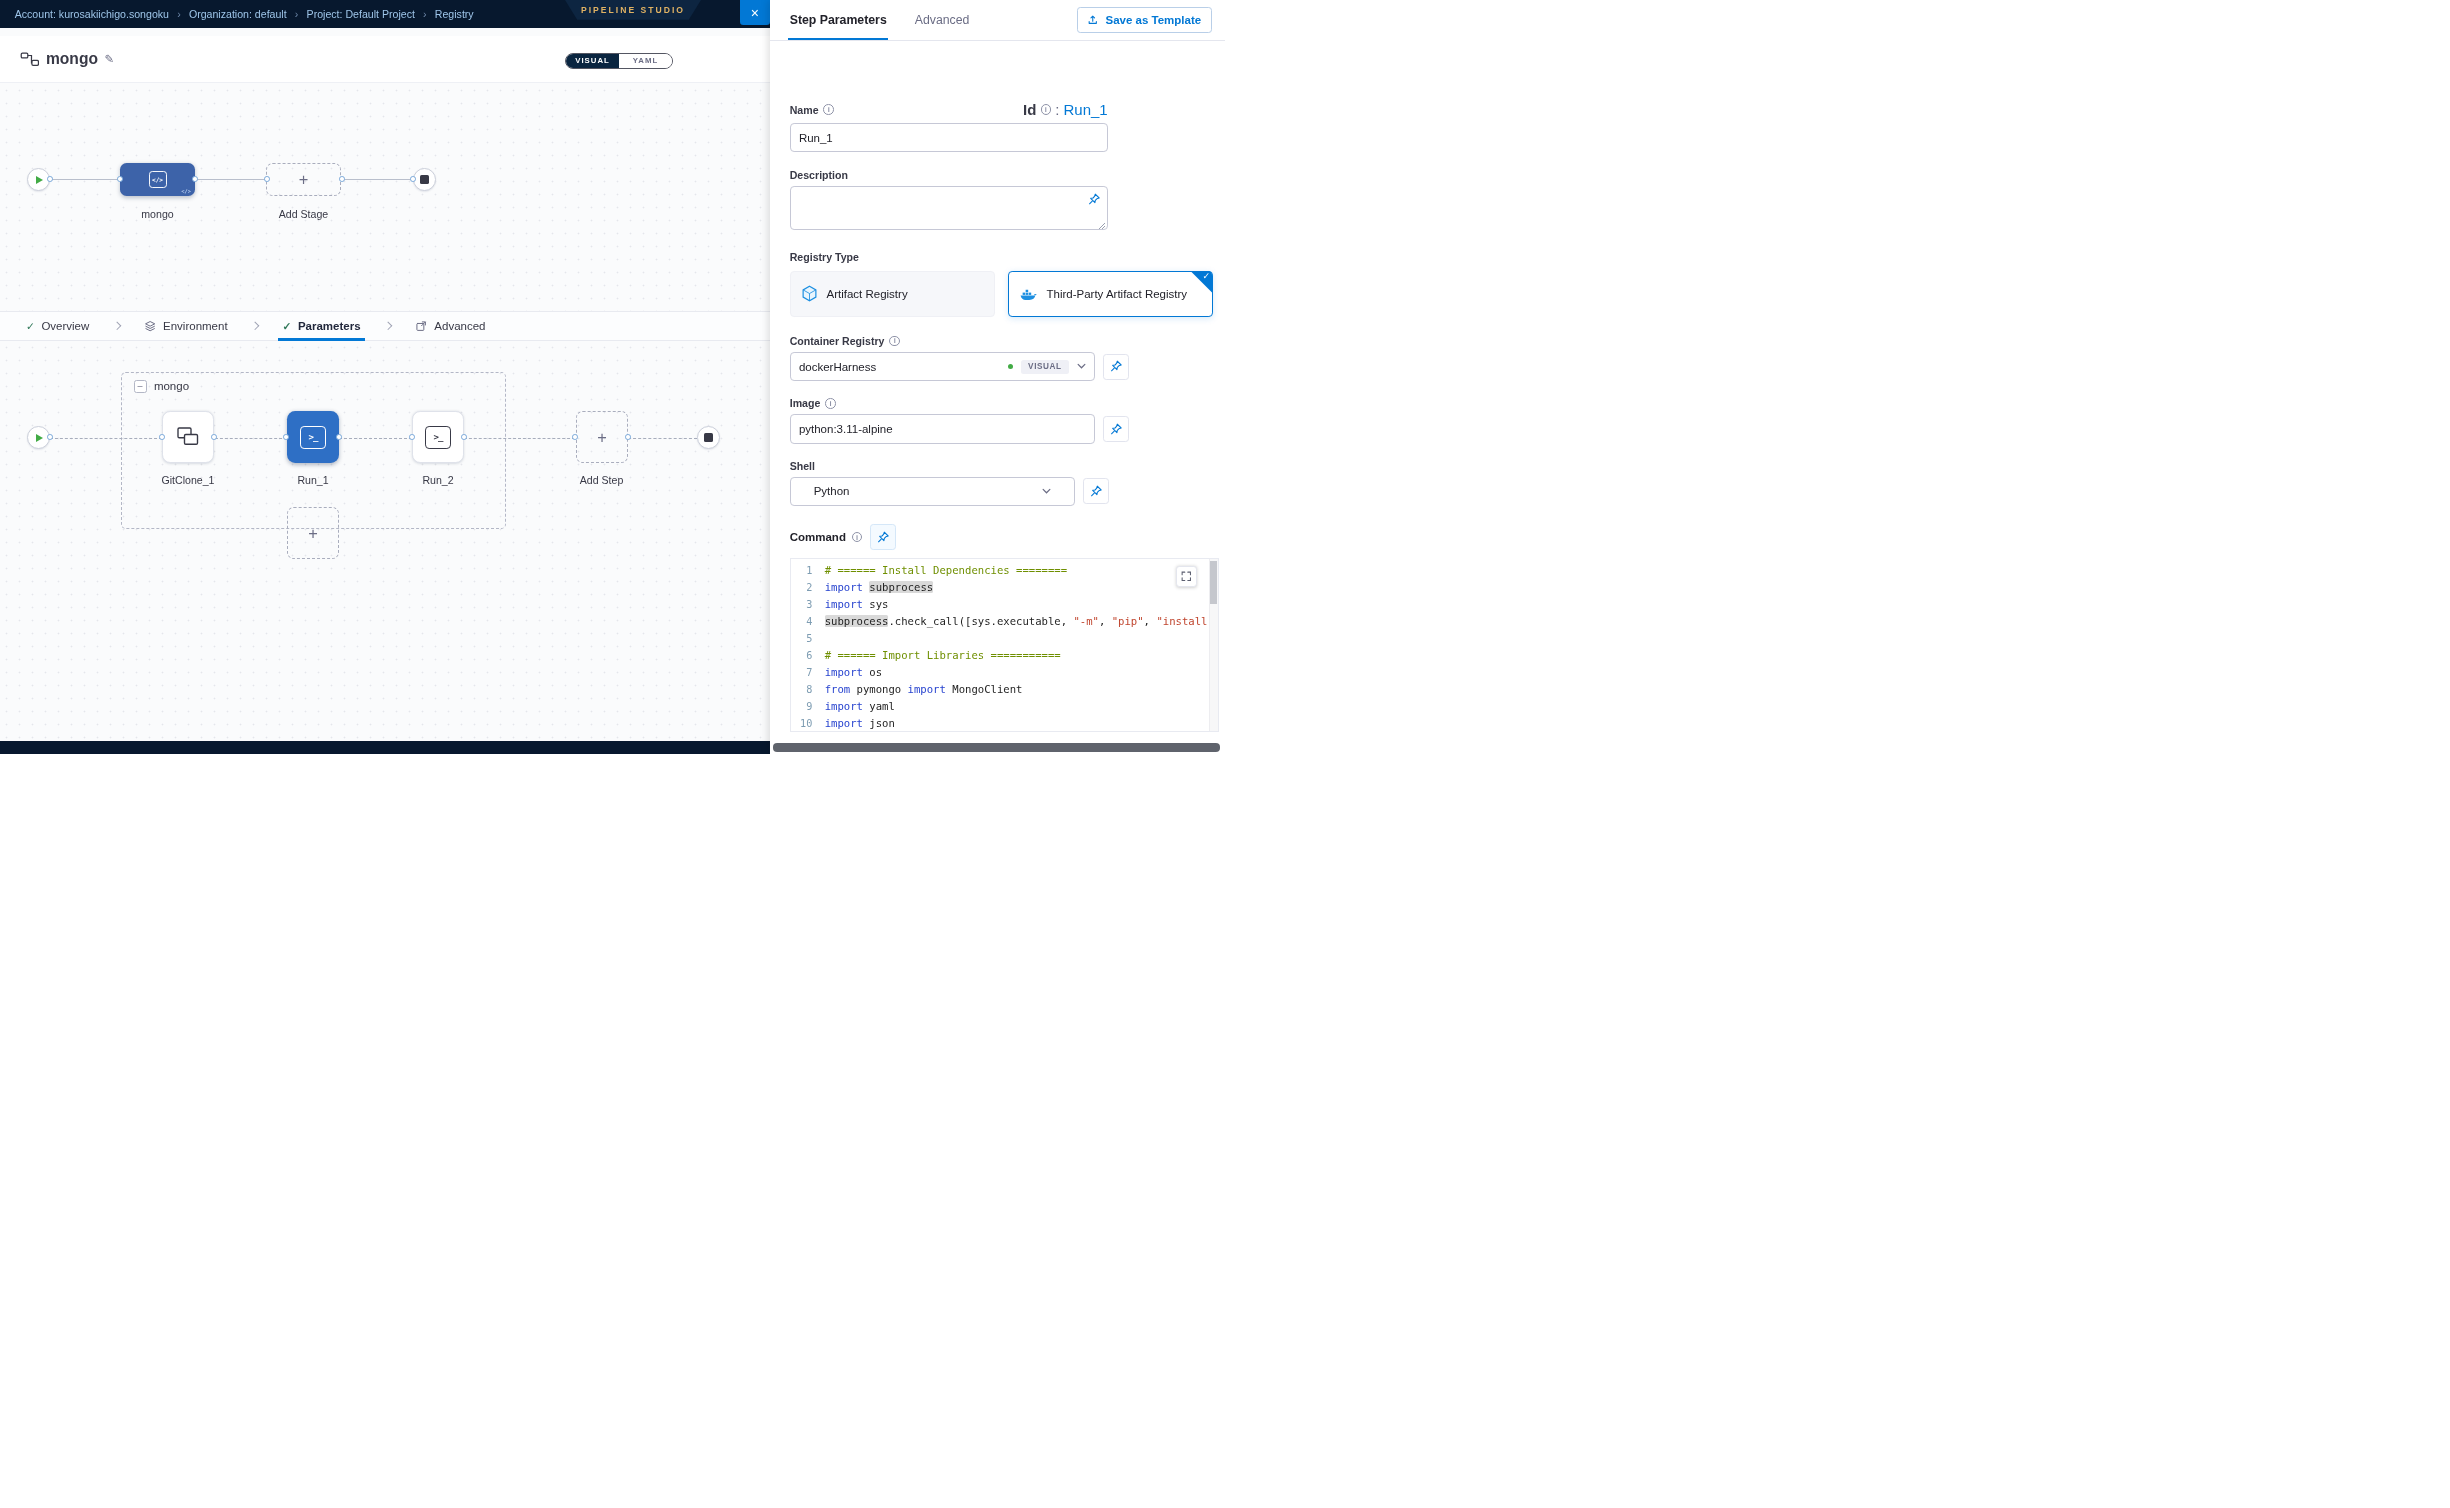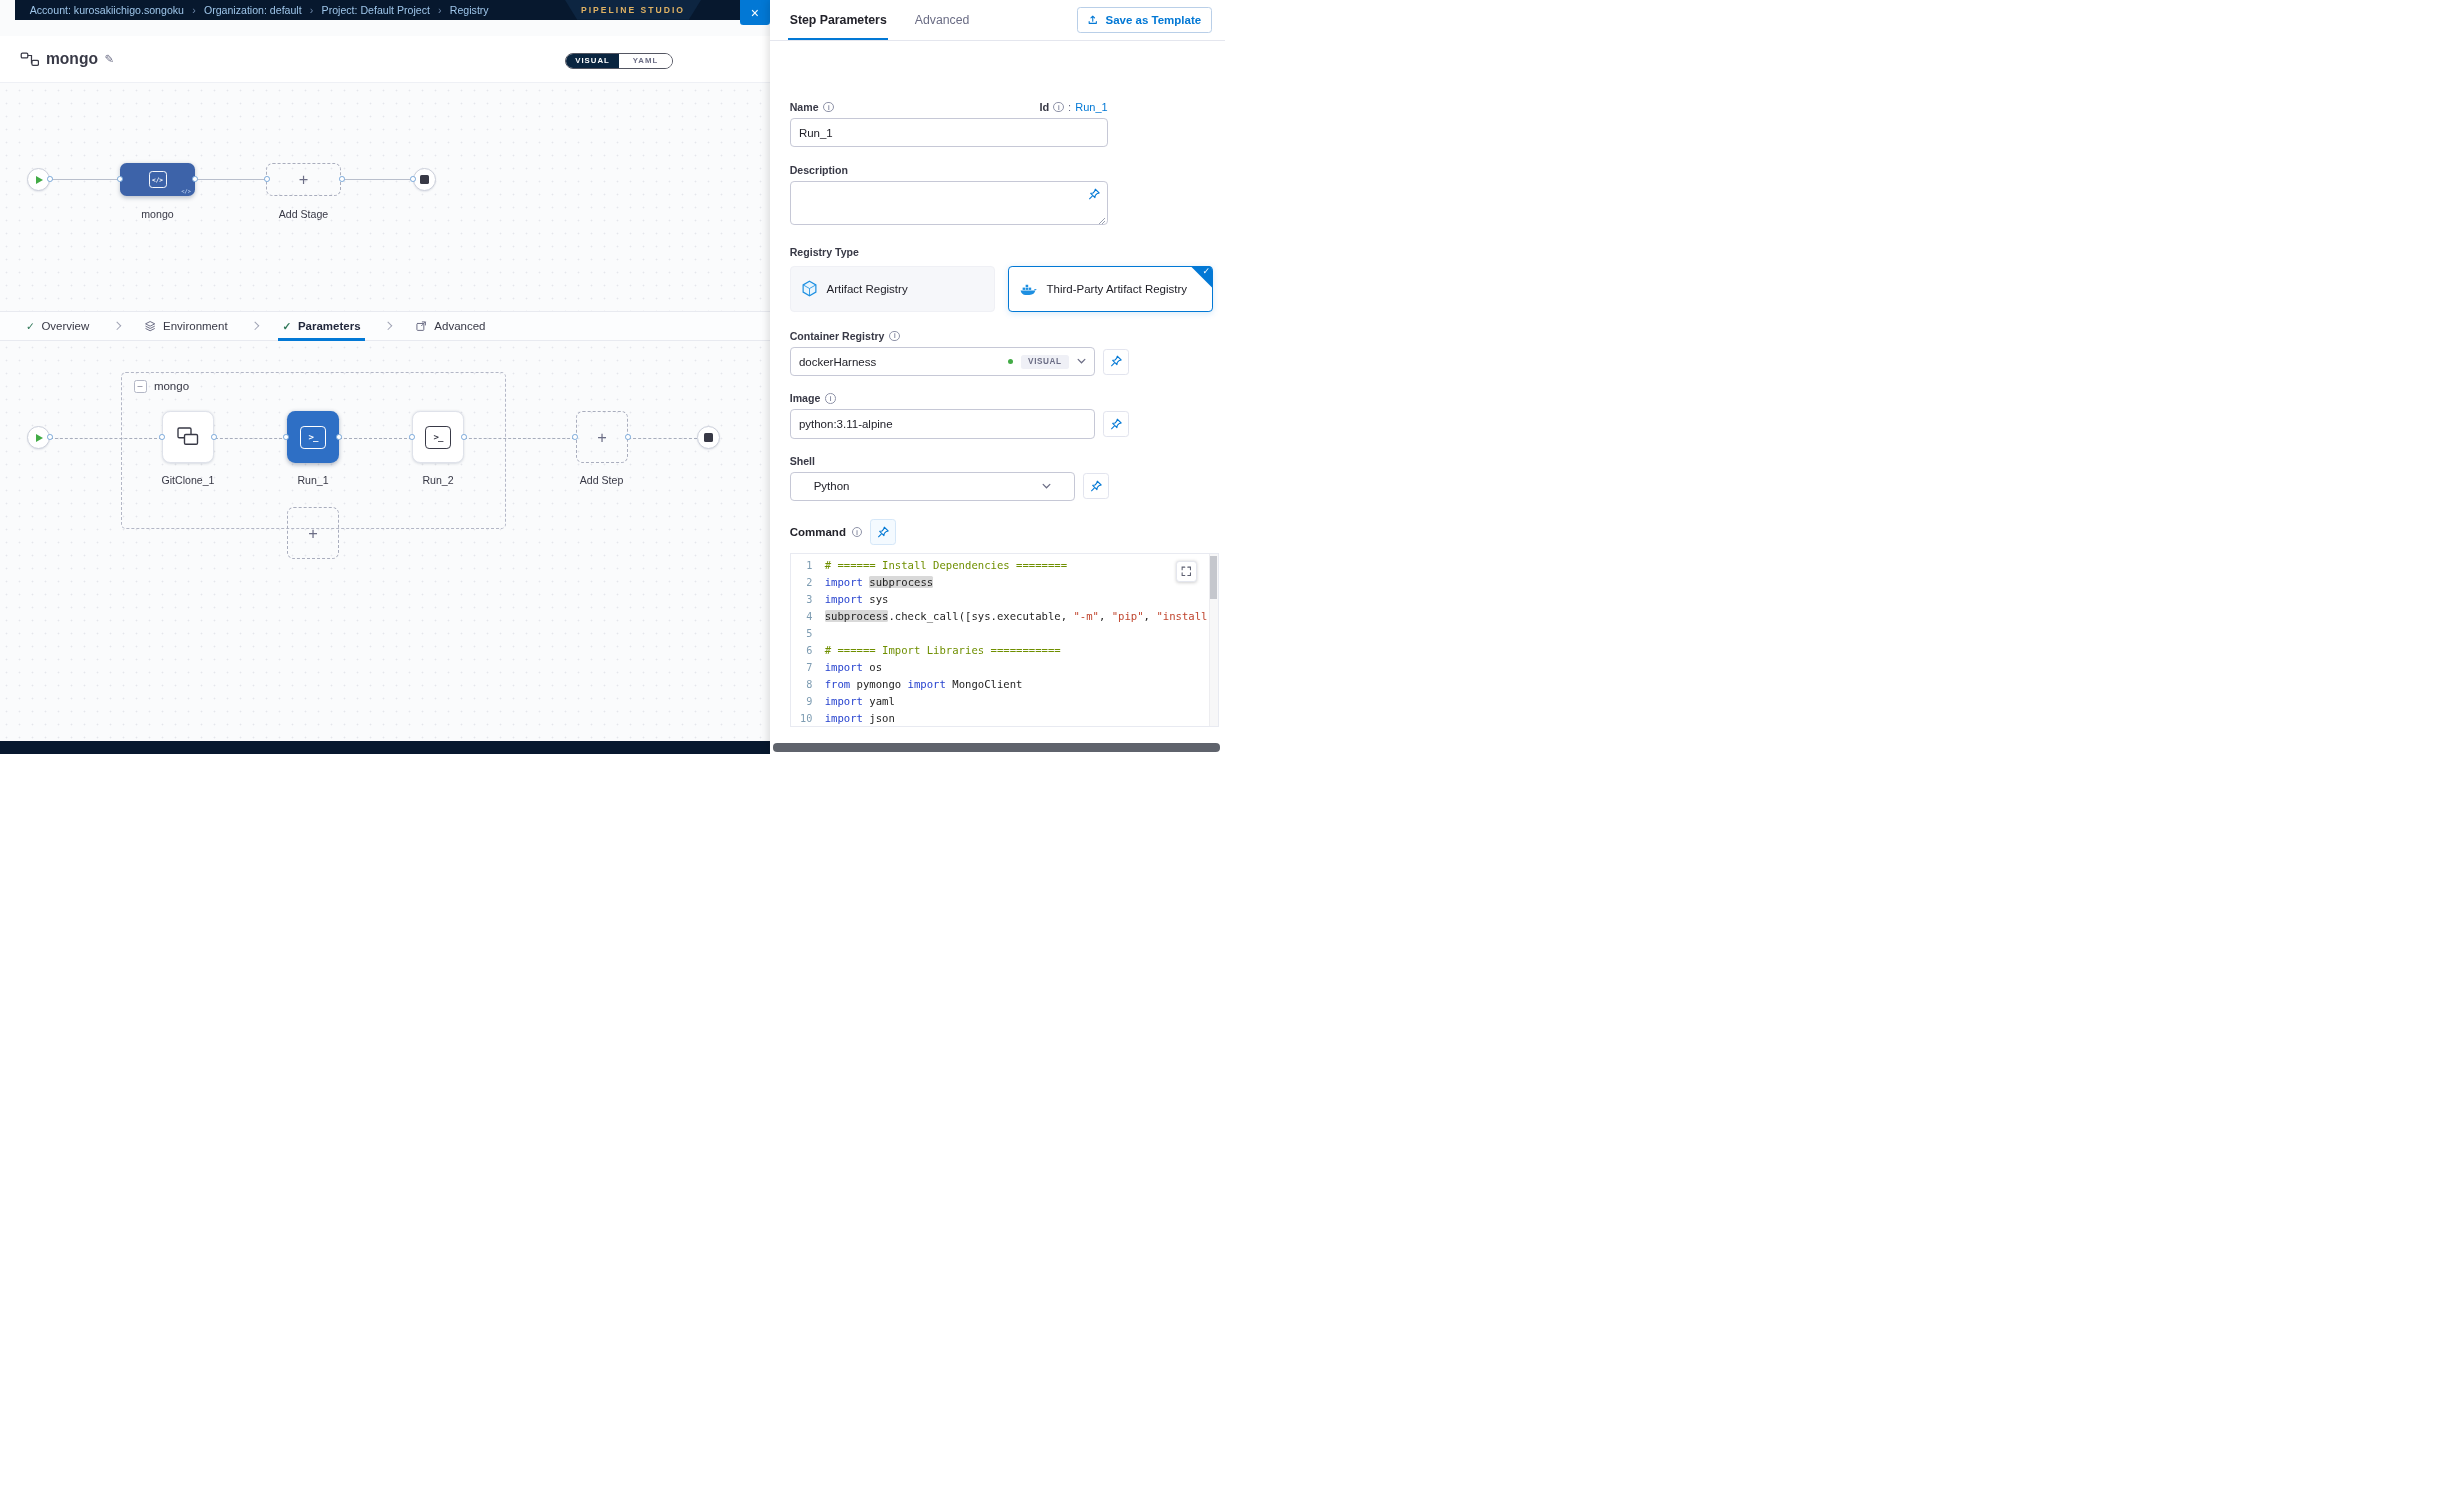--- a/index.html
+++ b/index.html
@@ -4,21 +4,21 @@
 <style>
   * { box-sizing: border-box; margin: 0; padding: 0; }
   html,body { width:1225px; height:754px; }
   body { font-family:"Liberation Sans", sans-serif; background:#fff; overflow:hidden; }
 
   .app { position:relative; width:1225px; height:754px; background:#fff; overflow:hidden; }
 
   
   .left { position:absolute; left:0; top:0; width:770px; height:754px; background:#fafbfc; overflow:hidden; }
 
-  .topbar { position:absolute; left:15px; top:0; width:770px; height:20px; background:#07182e; display:flex; align-items:center; padding:0 14.7px; }
+  .topbar { position:absolute; left:0; top:0; width:770px; height:28px; background:#07182e; display:flex; align-items:center; padding:0 14.7px; }
   .breadcrumb { display:flex; align-items:center; font-size:10.6px; color:#9ec5e9; white-space:nowrap; }
   .crumb { cursor:pointer; }
   .crumb-sep { margin:0 8.2px; color:#6d87a8; font-size:10.6px; }
   .crumb-sep::after { content:"\203A"; }
 
   .studio-badge { position:absolute; left:565px; top:0; width:136px; height:19.7px; background:#0d2541; clip-path:polygon(0 0,100% 0,91% 100%,9% 100%); color:#e0b263; font-size:8.6px; font-weight:700; letter-spacing:2px; display:flex; align-items:center; justify-content:center; }
 
   .close-btn { position:absolute; left:740px; top:0; width:29.5px; height:25.4px; background:#0278d5; color:#fff; border:none; font-size:14px; line-height:1; display:flex; align-items:center; justify-content:center; cursor:pointer; border-radius:0 0 3.3px 3.3px; }
 
   .toolbar { position:absolute; left:0; top:36px; width:770px; height:47px; background:#fff; border-bottom:0.8px solid #eef0f5; display:flex; align-items:center; padding:0 19.7px; }
@@ -90,21 +90,21 @@
   .panel-tabbar { height:41px; display:flex; align-items:center; padding:0 13px 0 19.7px; border-bottom:0.8px solid #e4e6ee; }
   .ptab { font-size:12.3px; color:#6b6d85; margin-right:28px; cursor:pointer; height:100%; display:flex; align-items:center; position:relative; white-space:nowrap; }
   .ptab.active { color:#22222a; font-weight:700; }
   .ptab.active::after { content:""; position:absolute; left:-1.6px; right:-1.6px; bottom:0; height:2.5px; background:#0278d5; }
   .btn-save-template { margin-left:auto; height:26px; display:flex; align-items:center; gap:6.6px; border:0.8px solid #b9cfe8; background:#fff; color:#0278d5; font-size:11.5px; font-weight:600; border-radius:3.3px; padding:0 9.8px; cursor:pointer; white-space:nowrap; }
 
   .panel-body { position:absolute; left:0; top:88px; width:455px; height:655px; padding:13px 13px 0 19.7px; overflow:hidden; }
 
   .form-label { font-size:10.6px; font-weight:600; color:#383946; display:flex; align-items:center; gap:4.9px; }
   .name-row { width:318px; display:flex; justify-content:space-between; align-items:center; }
-  .id-text { font-size:11px; color:#383946; font-weight:600; display:flex; gap:4.1px; align-items:center; }
+  .id-text { font-size:15px; color:#383946; font-weight:600; display:flex; gap:4.1px; align-items:center; }
   .id-sep { color:#6b6d85; font-weight:400; }
   .id-value { color:#0278d5; font-weight:400; }
 
   .text-input { width:318px; height:29.5px; border:0.8px solid #c6c8d6; border-radius:4.1px; padding:0 8.2px; font-size:11.5px; color:#22222a; margin-top:4.9px; background:#fff; outline:none; }
   .input-narrow { width:305px; }
 
   .desc-wrap { position:relative; width:318px; margin-top:4.9px; }
   .desc-textarea { width:318px; height:44px; border:0.8px solid #c6c8d6; border-radius:4.1px; resize:none; outline:none; font-family:"Liberation Sans",sans-serif; font-size:11.5px; padding:6.6px 8.2px; }
   .pin-float { position:absolute; right:7.4px; top:7.4px; cursor:pointer; background:none; border:none; }
   .desc-resize { position:absolute; right:2.5px; bottom:3.3px; width:7.4px; height:7.4px; background:linear-gradient(315deg, transparent 0 1.6px, #9aa0b0 1.6px 2.5px, transparent 2.5px 4.1px, #9aa0b0 4.1px 4.9px, transparent 4.9px); }

